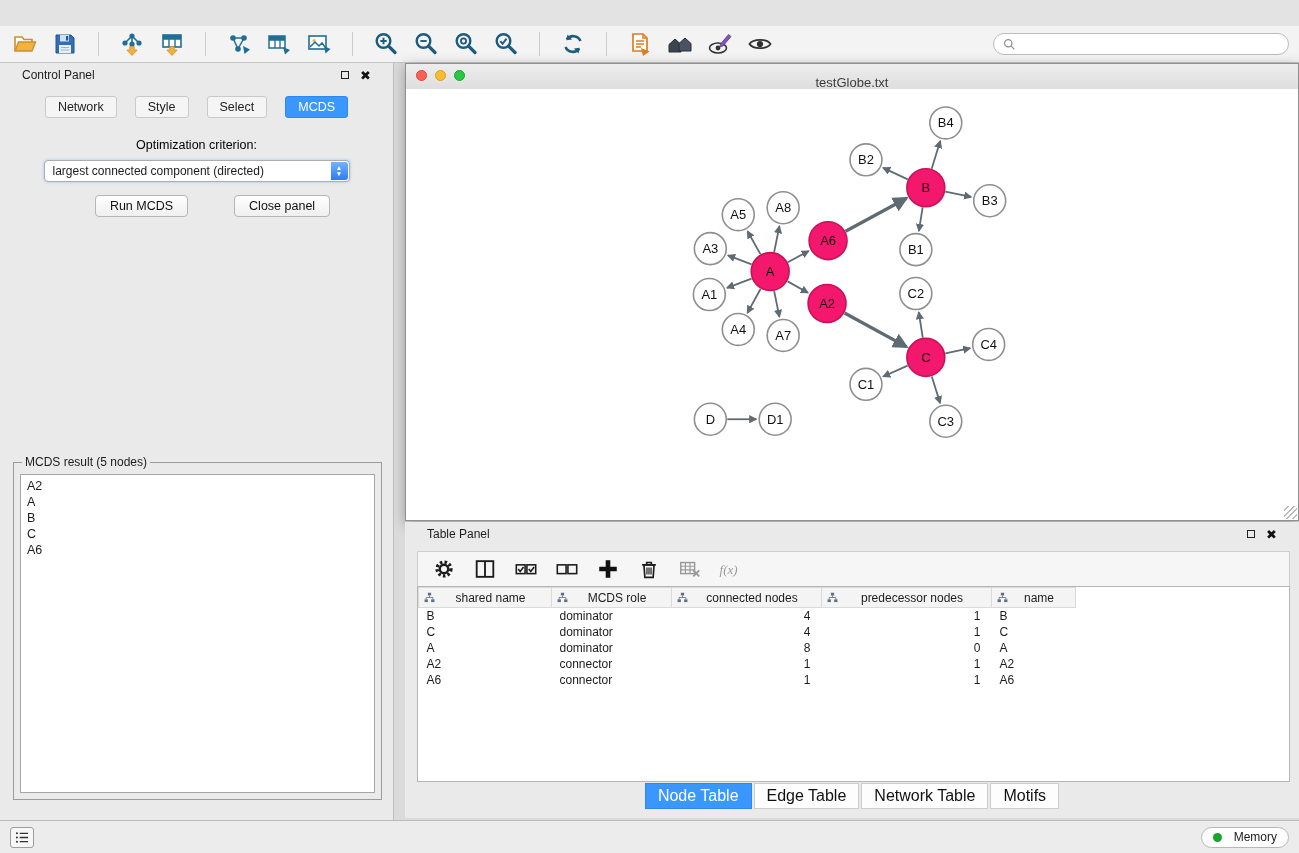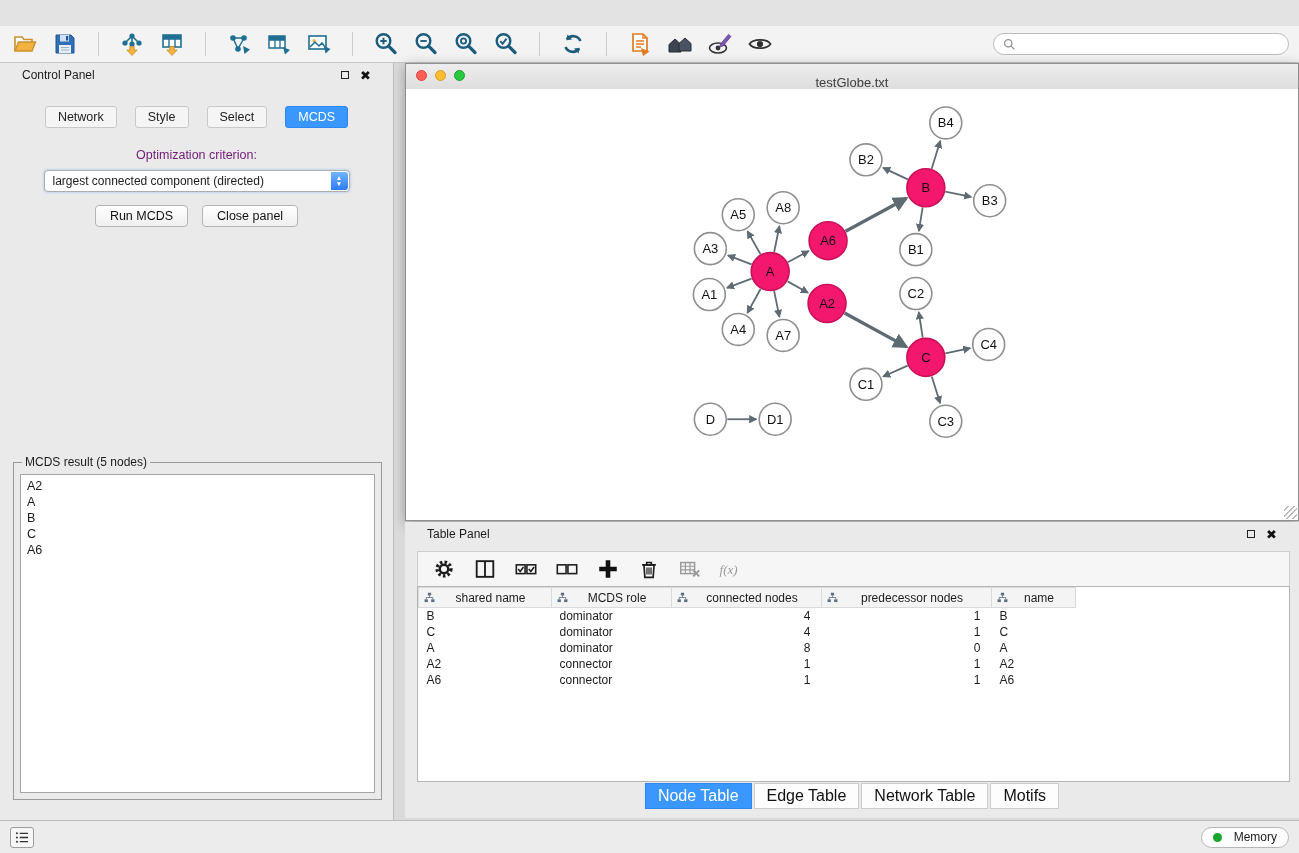--- a/index.html
+++ b/index.html
@@ -34,37 +34,37 @@
   
   .main { position:absolute; top:63px; left:0; right:0; bottom:33px; background:#dadada; }
 
   
   .control-panel { position:absolute; left:0; top:0; width:394px; height:100%;
                    background:#eaeaea; border-right:1px solid #bdbdbd; }
   .panel-header { height:24px; display:flex; align-items:center; padding:0 22px; font-size:12px; color:#1c1c1c; }
   .panel-ctrls { margin-left:auto; display:flex; align-items:center; gap:11px; }
   .float-box { width:8px; height:8px; border:1.5px solid #222; display:inline-block; cursor:pointer; }
   .close-x { font-size:13px; font-weight:bold; color:#111; line-height:1; cursor:pointer; }
-  .cp-tabs { display:flex; justify-content:center; gap:18px; margin-top:19px; }
+  .cp-tabs { display:flex; justify-content:center; gap:18px; margin-top:9px; }
   .cp-tab { font-size:12.5px; padding:3px 12px; background:#f5f5f5; border:1px solid #c9c9c9;
             border-radius:3px; cursor:pointer; color:#222; }
   .cp-tab.sel { background:#3a97fd; border-color:#2e87ee; color:#fff; }
-  .opt-label { text-align:center; font-size:12.5px; margin-top:20px; color:#701a75; }
+  .opt-label { text-align:center; font-size:12.5px; margin-top:20px; color:#000000; }
   .dropdown { position:relative; width:306px; height:22px; margin:8px auto 0; background:#fff;
               border:1px solid #adadad; border-radius:4px; display:flex; align-items:center;
               font-size:12px; padding:0 22px 0 8px; cursor:pointer;
               box-shadow:0 0 3px rgba(90,160,250,.55); }
   .dd-stepper { position:absolute; right:1px; top:1px; bottom:1px; width:17px;
                 background:linear-gradient(#72b5fc,#2e7bf4); border-radius:0 3px 3px 0;
                 color:#fff; font-size:6.5px; line-height:6.5px; display:flex; flex-direction:column;
                 align-items:center; justify-content:center; }
   .btn-row { display:flex; justify-content:center; gap:14px; margin-top:13px; }
   .btn { font-size:12.5px; padding:3px 14px; background:linear-gradient(#ffffff,#efefef);
          border:1px solid #b5b5b5; border-radius:4px; cursor:pointer; color:#111;
-         font-family:"Liberation Sans",sans-serif; }
+         font-family:"Liberation Sans",sans-serif;margin-left:32px; }
   .result-box { position:absolute; left:13px; right:11px; top:392px; bottom:20px;
                 border:1px solid #9a9a9a; padding:5px 6px 6px; display:flex; flex-direction:column; }
   .result-box legend { font-size:12px; padding:0 3px; margin-left:2px; }
   .result-list { flex:1; background:#fff; border:1px solid #a6a6a6; padding:3px 6px; overflow:auto; }
   .mcds-item { font-size:12.5px; line-height:16px; cursor:default; }
 
   
   .network-window { position:absolute; left:405px; top:0; width:894px; height:458px; background:#fff;
                     border:1px solid #8f8f8f; box-shadow:0 3px 12px rgba(0,0,0,.3); }
   .net-titlebar { position:relative; height:38px; background:linear-gradient(#ededed,#d7d7d7);

